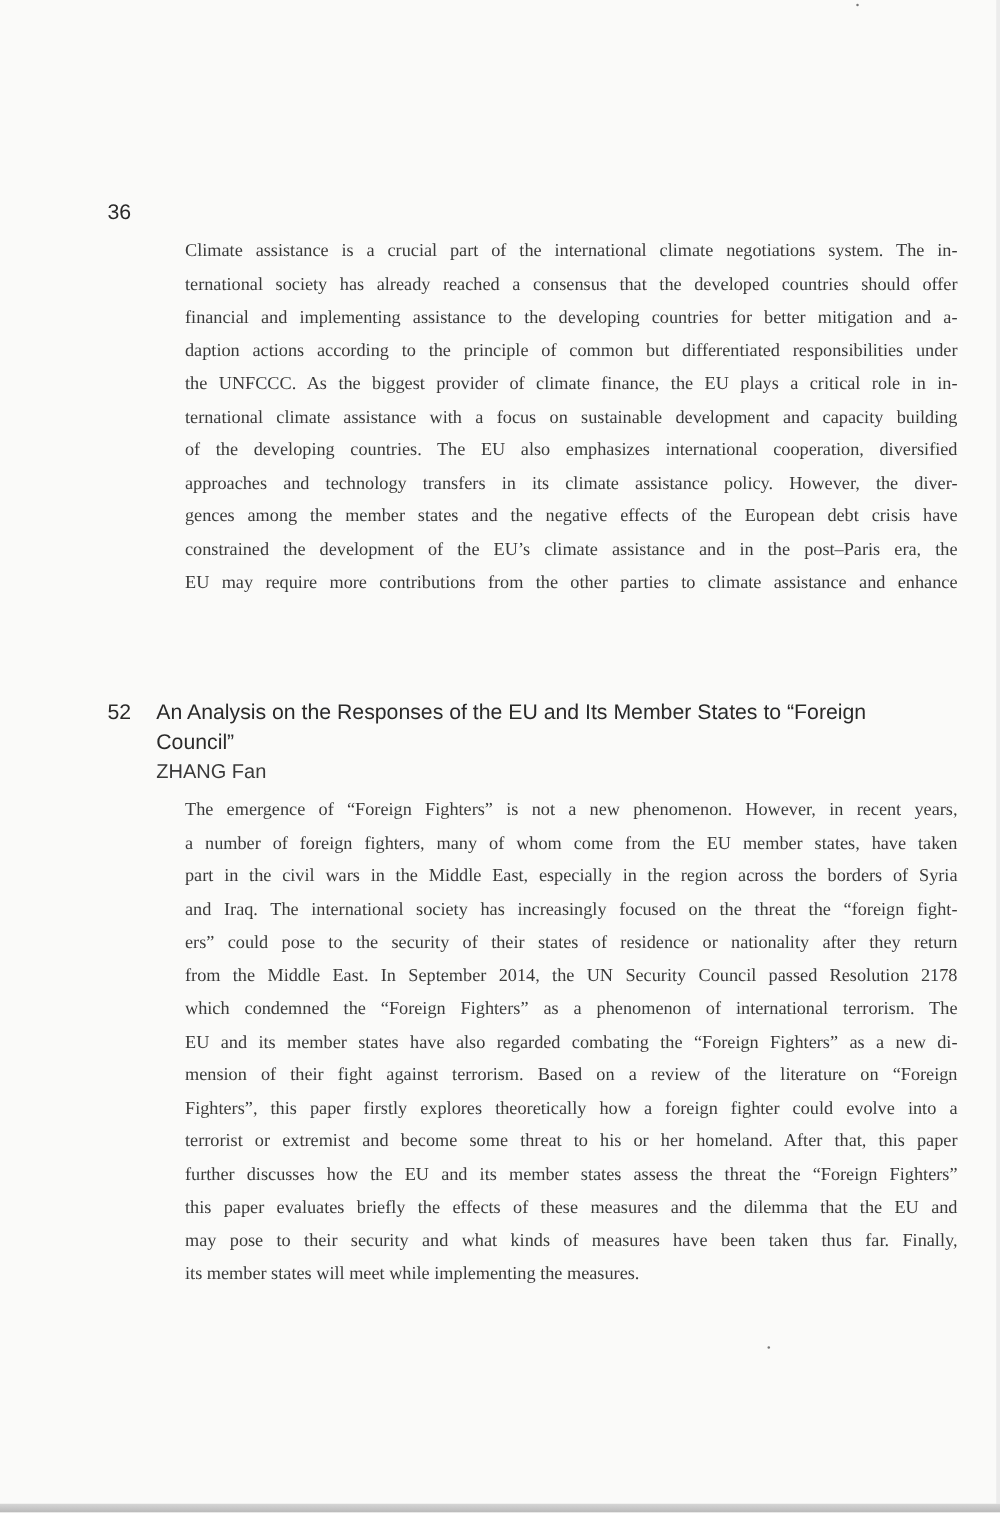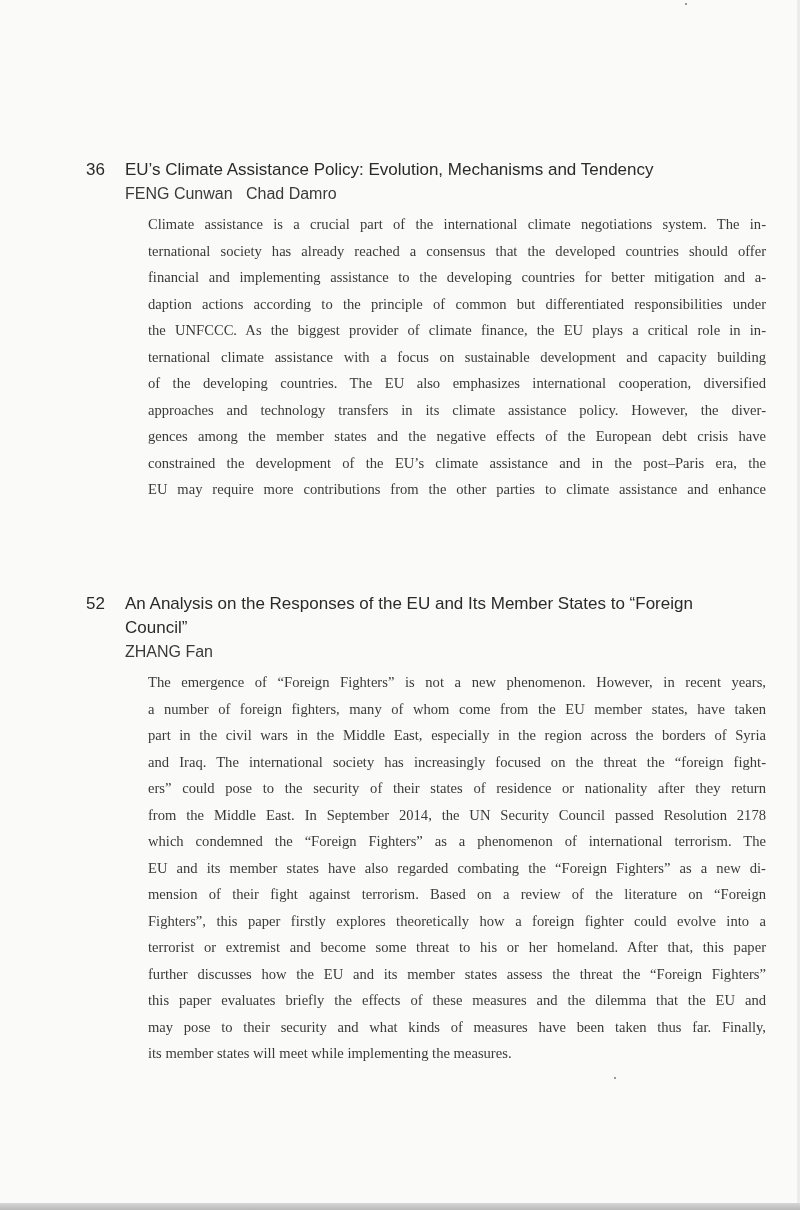--- a/index.html
+++ b/index.html
@@ -32,21 +32,21 @@
       right: 0; top: 0;
       width: 3px; height: 1203px;
       background: #ececec;
     }
     .entry {
       position: absolute;
       left: 86px;
       width: 660px;
     }
     .entry-1 { top: 158px; }
-    .entry-2 { top: 592px; }
+    .entry-2 { top: 558px; }
     .head {
       display: flex;
       align-items: flex-start;
     }
     .page-num {
       width: 39px;
       flex: none;
       font-family: "Liberation Sans", sans-serif;
       font-size: 17px;
       line-height: 24px;
@@ -96,23 +96,21 @@
     }
   </style>
 </head>
 <body>
 
 <div class="page">
 
   <div class="entry entry-1">
     <div class="head">
       <span class="page-num">36</span>
-      <span class="title">EU’s Climate Assistance Policy: Evolution, Mechanisms and Tendency</span>
     </div>
-    <div class="authors">FENG Cunwan   Chad Damro</div>
     <div class="abstract">
       <span class="line">Climate assistance is a crucial part of the international climate negotiations system. The in-</span>
       <span class="line">ternational society has already reached a consensus that the developed countries should offer</span>
       <span class="line">financial and implementing assistance to the developing countries for better mitigation and a-</span>
       <span class="line">daption actions according to the principle of common but differentiated responsibilities under</span>
       <span class="line">the UNFCCC. As the biggest provider of climate finance, the EU plays a critical role in in-</span>
       <span class="line">ternational climate assistance with a focus on sustainable development and capacity building</span>
       <span class="line">of the developing countries. The EU also emphasizes international cooperation, diversified</span>
       <span class="line">approaches and technology transfers in its climate assistance policy. However, the diver-</span>
       <span class="line">gences among the member states and the negative effects of the European debt crisis have</span>

